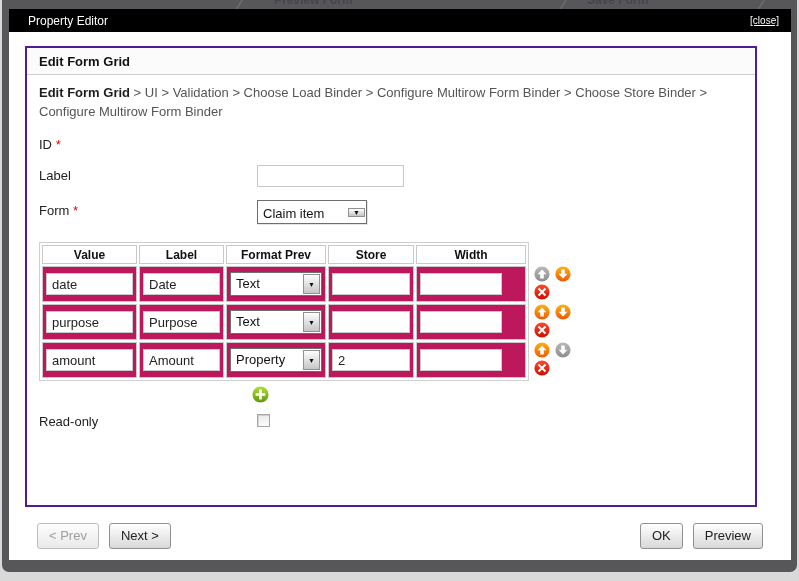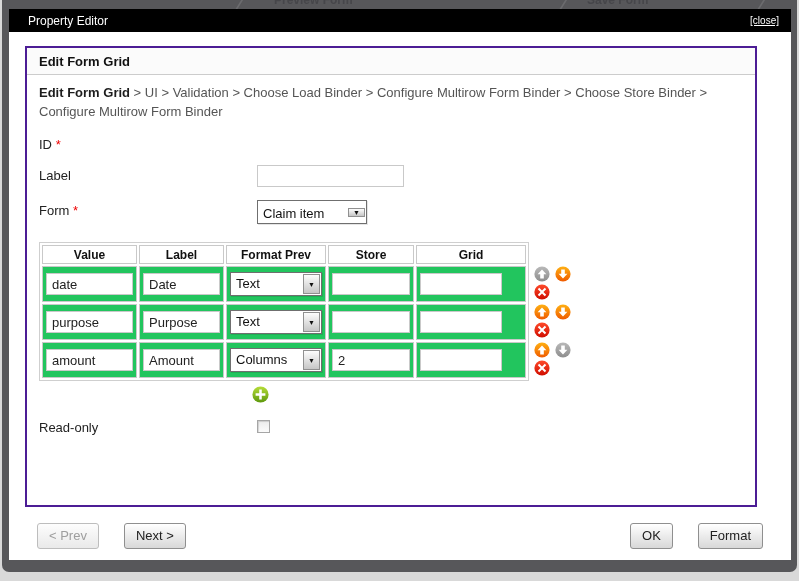--- a/index.html
+++ b/index.html
@@ -63,21 +63,21 @@
   .combo-main { width:110px;align-items:center; }
   .combo-cell { width:92px; }
 
   
   .table-area { display:flex; align-items:flex-start; }
   table.cols { border-collapse:separate; border-spacing:2px; border:1px solid #cfcfcf; }
   table.cols th {
     border:1px solid #c9c9c9; height:19px; font-size:12px; font-weight:bold;
     color:#111; text-align:center; padding:0 8px; background:#fff;
   }
-  table.cols td { border:1px solid #c9c9c9; height:36px; vertical-align:middle; padding:0 3px; background:#22c55e;margin-left:40px; }
+  table.cols td { border:1px solid #c9c9c9; height:36px; vertical-align:middle; padding:0 3px; background:#be185d;margin-left:40px; }
   .cw1{width:95px;} .cw2{width:85px;} .cw3{width:78px;} .cw4{width:86px;} .cw5{width:110px;}
   .cell-input {
     width:100%; height:22px; border:1px solid #c9c9c9; font-size:13px;
     padding:0 5px; color:#222; font-family:inherit;
   }
   .cell-input-fixed { width:82px; }
 
   
   .actions-col { padding-top:23px; margin-left:5px; }
   .row-actions { height:38px; position:relative; width:40px; }
@@ -98,21 +98,21 @@
   }
 
   
   .footer {
     position:absolute; left:16px; top:506px; width:738px;
     display:flex; align-items:center; padding:8px 0 0 12px;
   }
   .btn {
     font-family:inherit; font-size:13px; color:#222; padding:4px 11px 5px;
     border:1px solid #8f8f8f; border-radius:3px;
-    background:linear-gradient(#ffffff,#d8d8d8); margin-right:25px; cursor:pointer;
+    background:linear-gradient(#ffffff,#d8d8d8); margin-right:10px; cursor:pointer;
   }
   .btn-disabled {
     color:#9e9e9e; border-color:#bdbdbd;
     background:linear-gradient(#fdfdfd,#e9e9e9); cursor:default;
   }
   .footer-spacer { flex:1; }
   .btn-last { margin-right:0; }
 </style>
 </head>
 <body>
@@ -187,21 +187,21 @@
     <div class="frow" style="margin-top:18px;">
 
       <div class="table-area">
         <table class="cols">
           <thead>
             <tr>
               <th class="cw1">Value</th>
               <th class="cw2">Label</th>
               <th class="cw3">Format Prev</th>
               <th class="cw4">Store</th>
-              <th class="cw5">Grid</th>
+              <th class="cw5">Width</th>
             </tr>
           </thead>
           <tbody>
             <tr>
               <td><input class="cell-input" type="text" value="date" style=""></td>
               <td><input class="cell-input" type="text" value="Date" style=""></td>
               <td>
                 <div class="combo combo-cell">
                   <span class="combo-text">Text</span>
                   <span class="combo-btn">▼</span>
@@ -220,21 +220,21 @@
                 </div>
               </td>
               <td><input class="cell-input" type="text" value="" style=""></td>
               <td><input class="cell-input cell-input-fixed" type="text" value="" style=""></td>
             </tr>
             <tr>
               <td><input class="cell-input" type="text" value="amount" style=""></td>
               <td><input class="cell-input" type="text" value="Amount" style=""></td>
               <td>
                 <div class="combo combo-cell">
-                  <span class="combo-text">Columns</span>
+                  <span class="combo-text">Property</span>
                   <span class="combo-btn">▼</span>
                 </div>
               </td>
               <td><input class="cell-input" type="text" value="2" style=""></td>
               <td><input class="cell-input cell-input-fixed" type="text" value="" style=""></td>
             </tr>
           </tbody>
         </table>
 
         <div class="actions-col">
@@ -304,30 +304,30 @@
 
     <div class="plus-row">
       <span>
         <svg class="plus-icon" viewBox="0 0 16 16">
             <circle cx="8" cy="8" r="7.6" fill="url(#g-gr)"></circle>
             <path d="M6.8 3.4h2.4v3.4h3.4v2.4H9.2v3.4H6.8V9.2H3.4V6.8h3.4Z" fill="#fff"></path>
           </svg>
       </span>
     </div>
 
-    <div class="frow" style="margin-top:14px;">
+    <div class="frow" style="margin-top:8px;">
       <div class="flabel">
         <span>Read-only</span>
       </div>
       <div class="checkbox"></div>
     </div>
 
   </div>
 
   <div class="footer">
     <button class="btn btn-disabled">&lt; Prev</button>
     <button class="btn">Next &gt;</button>
     <div class="footer-spacer"></div>
     <button class="btn">OK</button>
-    <button class="btn btn-last">Format</button>
+    <button class="btn btn-last">Preview</button>
   </div>
 
 </div>
 
 </body></html>

